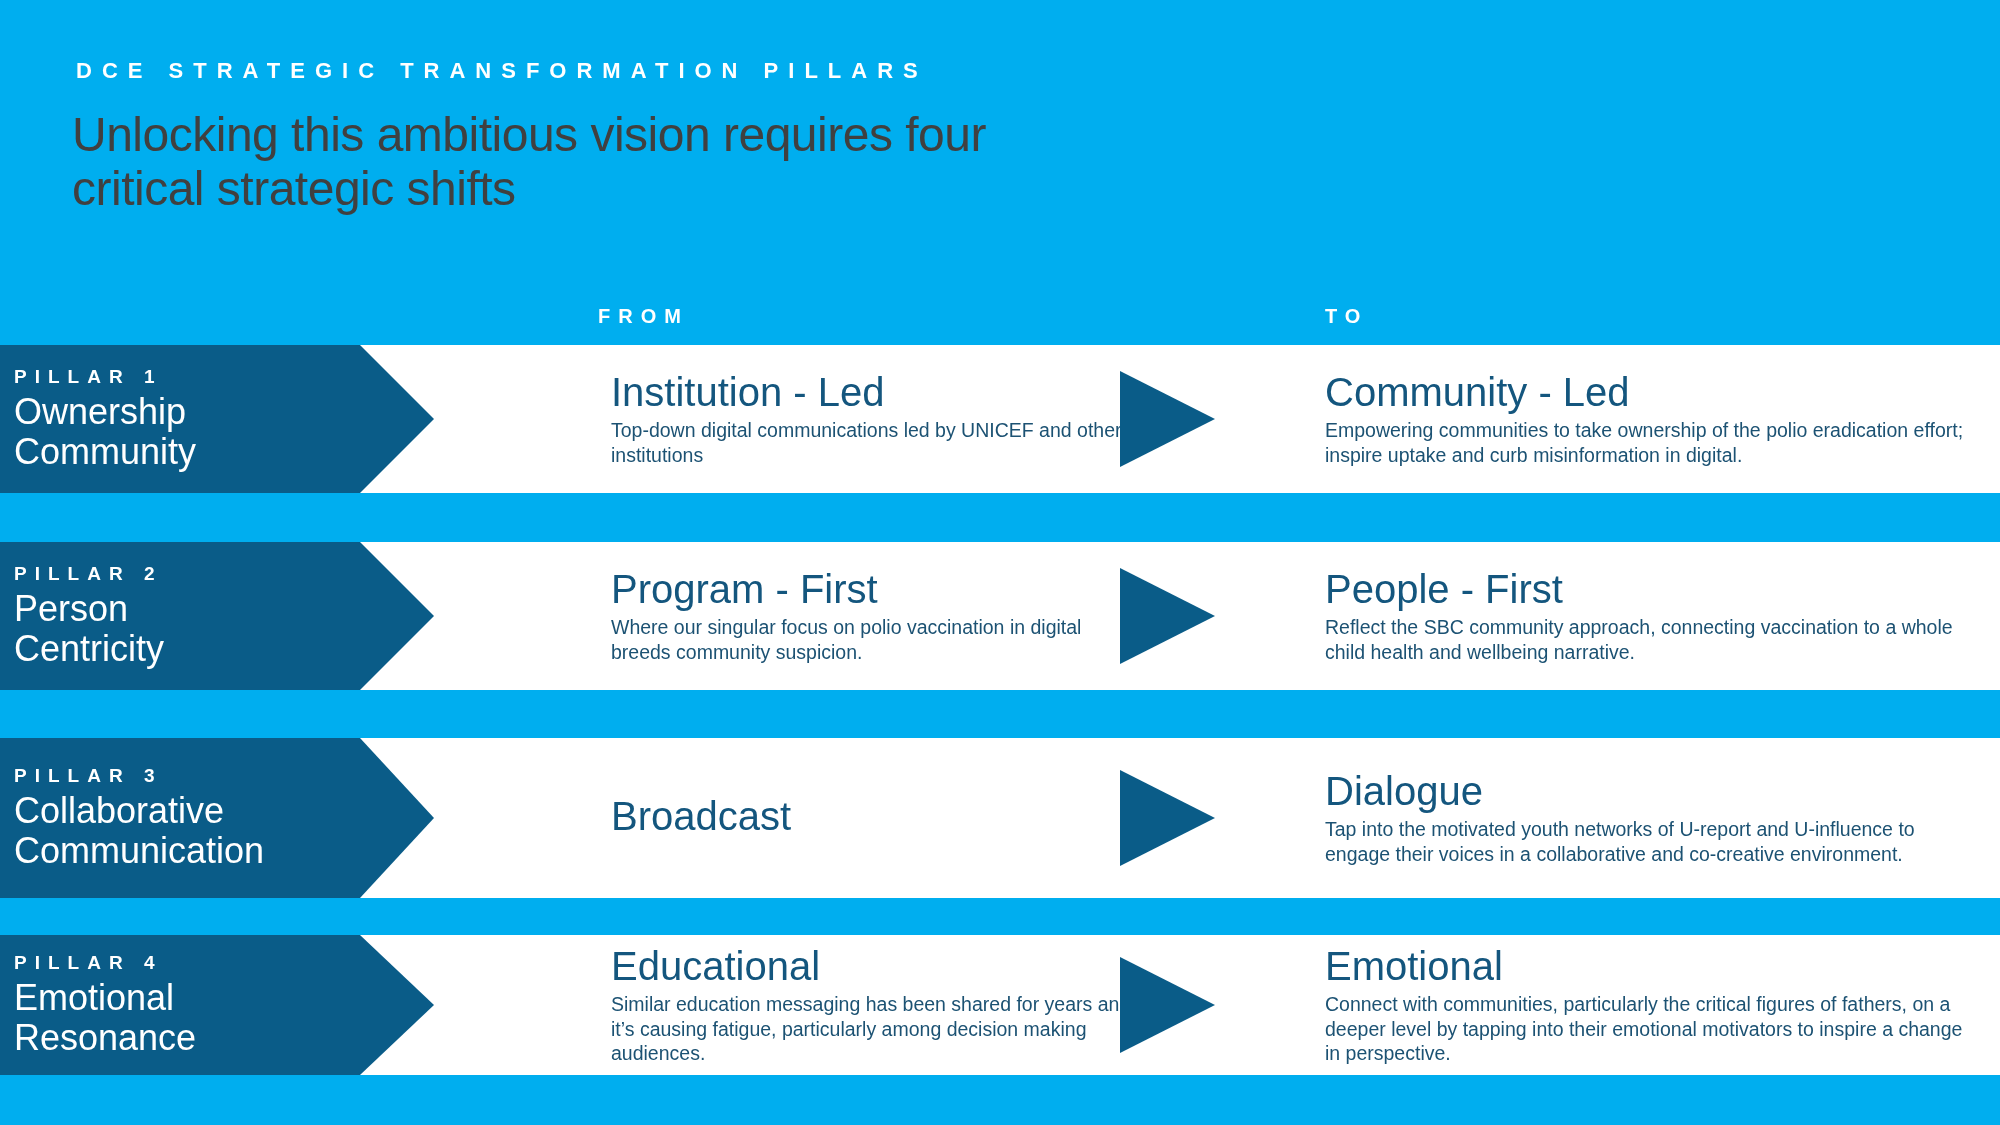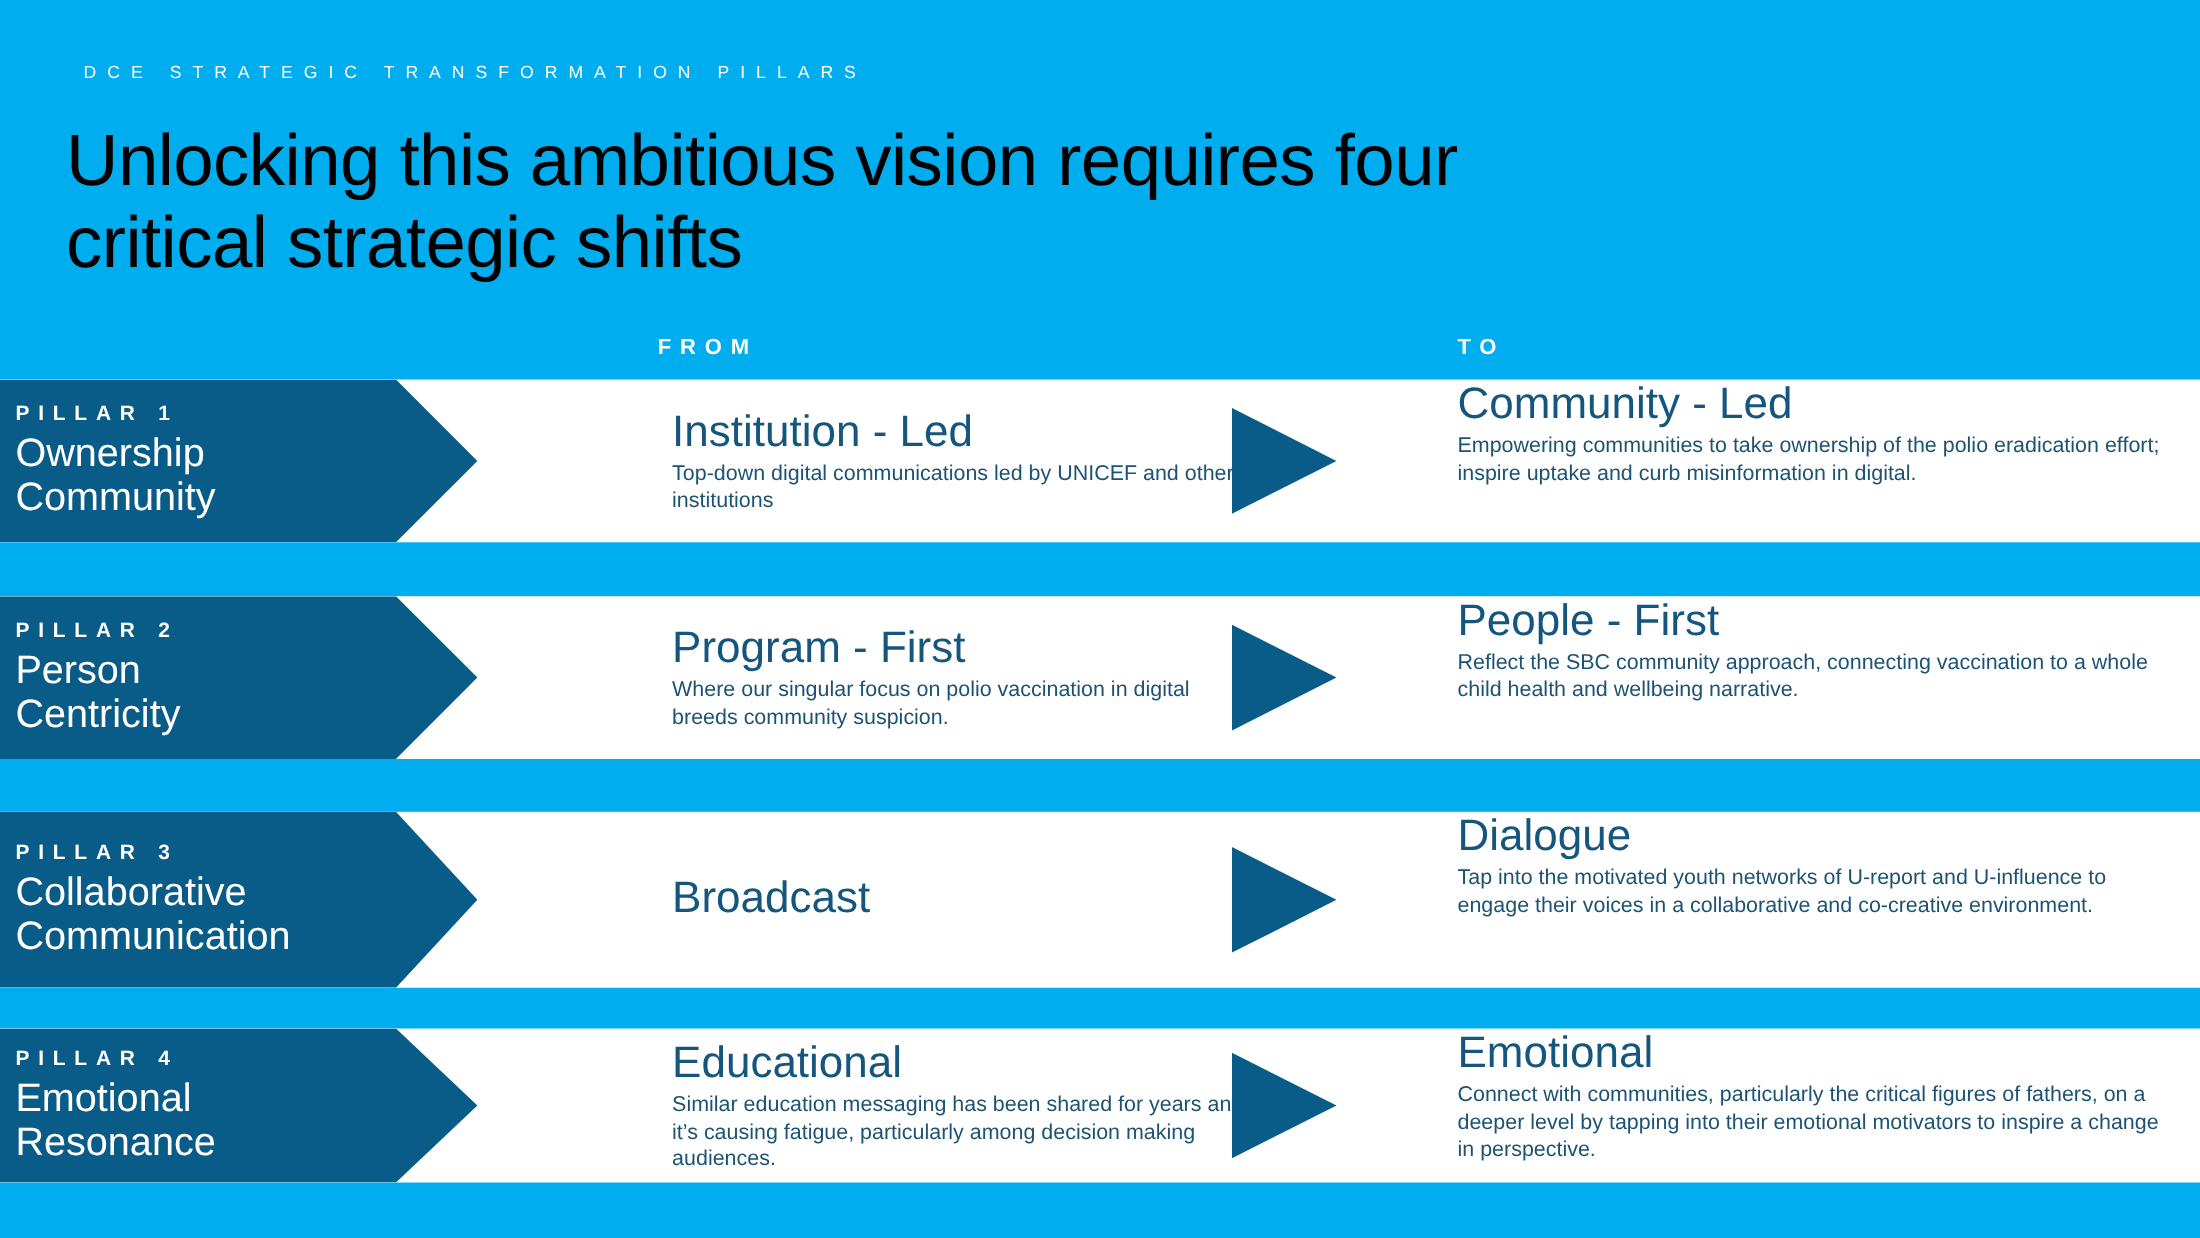--- a/index.html
+++ b/index.html
@@ -15,32 +15,32 @@
     overflow: hidden;
     font-family: "Liberation Sans", sans-serif;
   }
 
   
   .eyebrow {
     position: absolute;
     left: 76px;
     top: 58px;
     color: #FFFFFF;
-    font-size: 16px;
-    font-weight: normal;
+    font-size: 22px;
+    font-weight: bold;
     letter-spacing: 10px;
     white-space: nowrap;
   }
   .headline {
     position: absolute;
-    left: 60px;
+    left: 72px;
     top: 108px;
     width: 1450px;
-    color: #000000;
-    font-size: 66px;
+    color: #404040;
+    font-size: 48px;
     font-weight: normal;
     line-height: 1.13;
     letter-spacing: -0.5px;
   }
   .headline .l2 { display: block; }
 
   
   .col-head {
     position: absolute;
     color: #FFFFFF;
@@ -110,20 +110,21 @@
   }
   
   .to-col {
     position: absolute;
     left: 1325px;
     top: 0;
     width: 648px;
     height: 100%;
     display: flex;
     flex-direction: column;
+    justify-content: center;
   }
   .cell-title {
     color: #14567E;
     font-size: 40px;
     font-weight: normal;
     line-height: 1.1;
     margin-bottom: 4px;
     white-space: nowrap;
   }
   .cell-desc {

